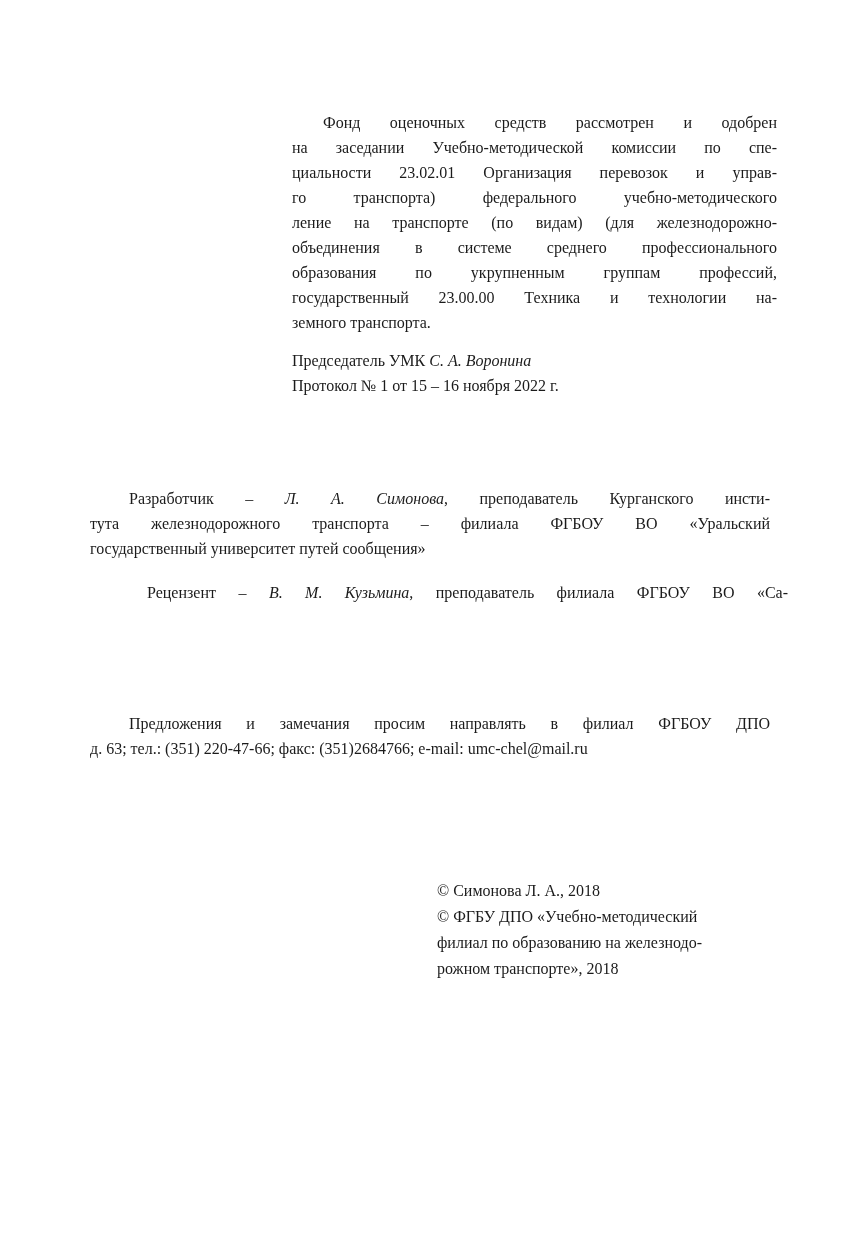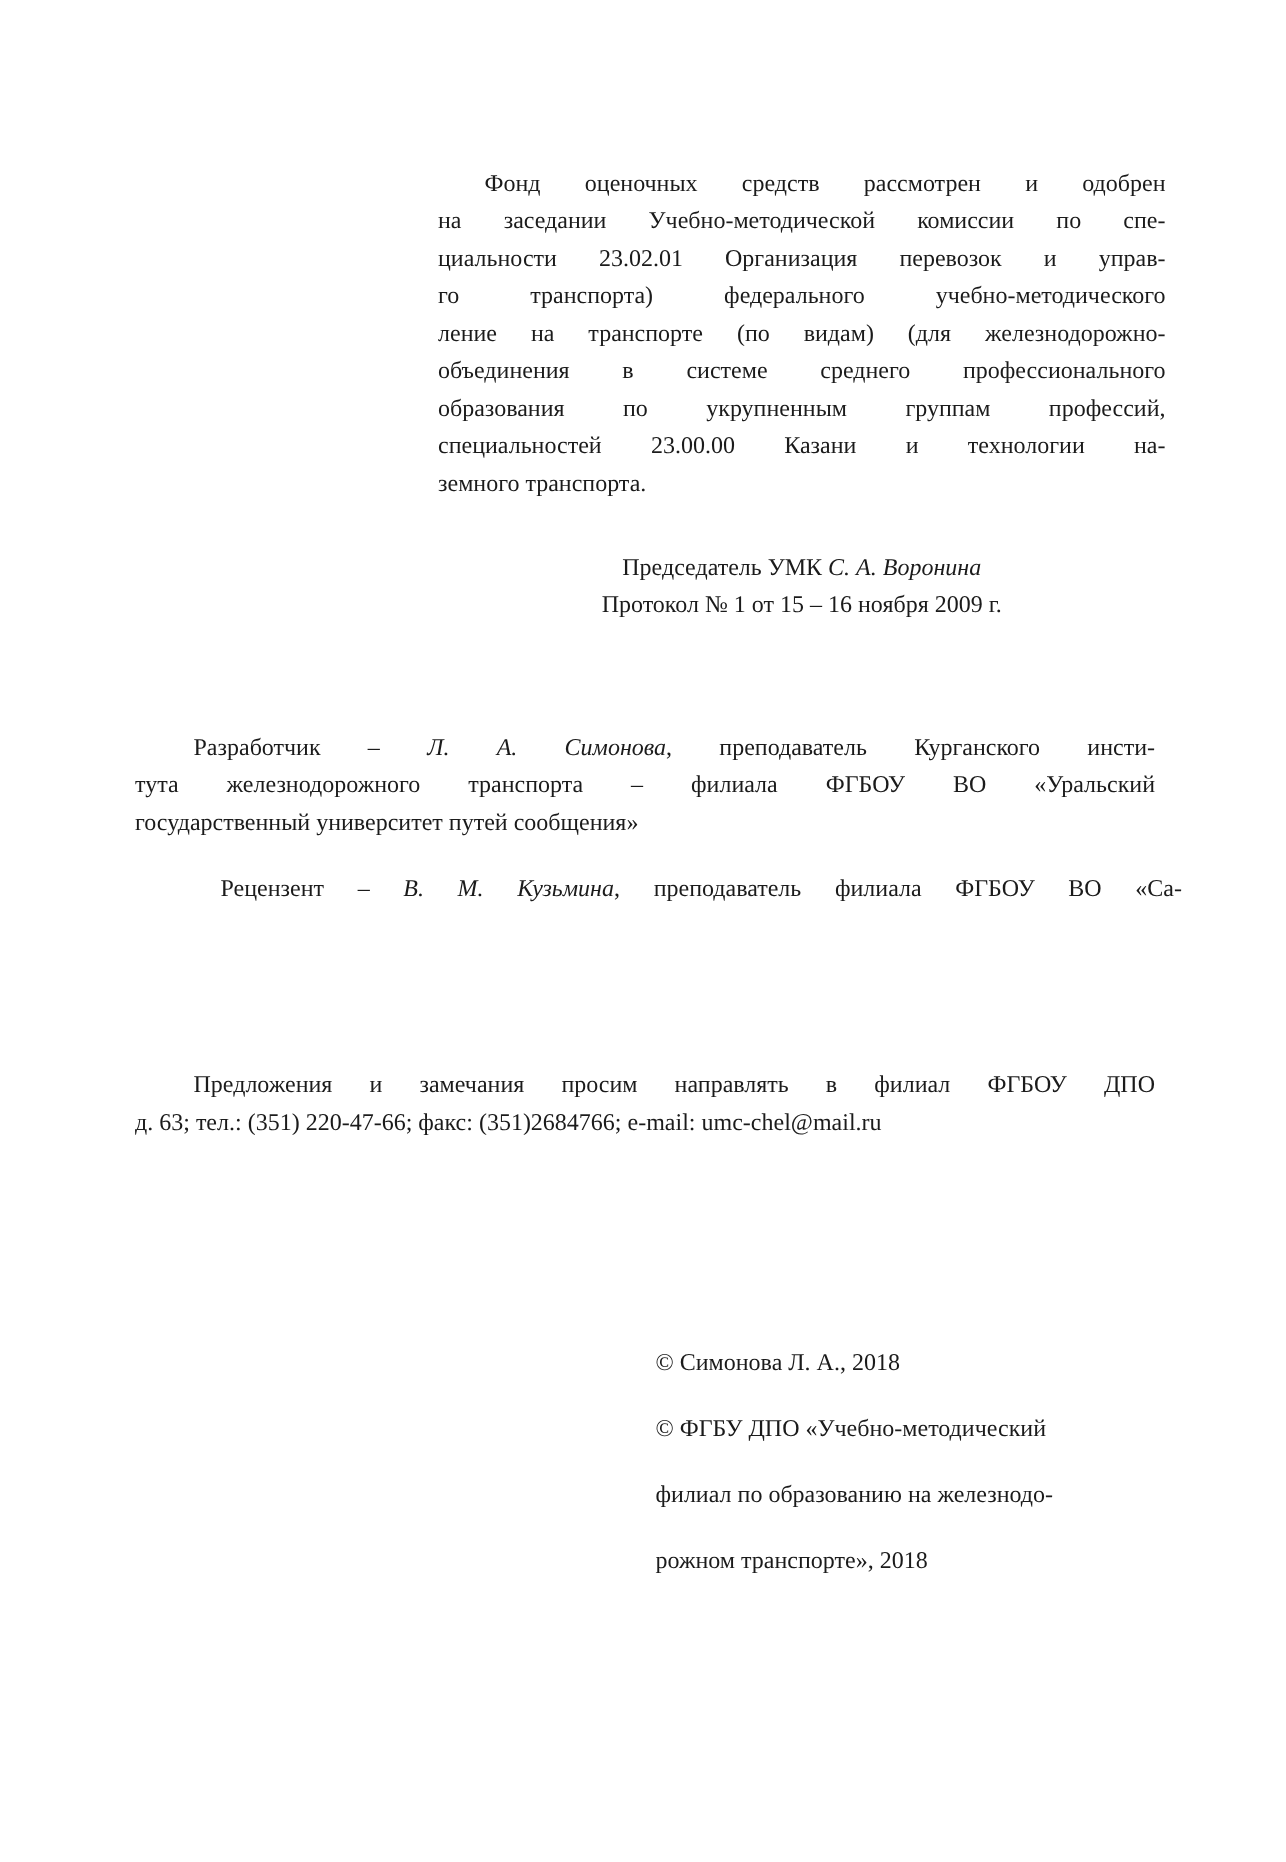--- a/index.html
+++ b/index.html
@@ -22,47 +22,47 @@
   .just {
     text-align: justify;
     text-align-last: justify;
   }
   .indent-sm { text-indent: 31px; }
   .indent { text-indent: 39px; }
   .b { font-weight: normal; }
   .it { font-style: italic; }
 
   #approval  { left: 292px; top: 110px; width: 485px; }
-  #signature { left: 292px; top: 348px; width: 485px; text-align: center; margin-top: 18px; }
+  #signature { left: 292px; top: 348px; width: 485px; text-align: left; }
   #developer { left: 90px;  top: 486px; width: 680px; }
   #reviewer  { left: 90px;  top: 580px; width: 680px; margin-left: 18px; }
   #contact   { left: 90px;  top: 711px; width: 680px; }
   #copyright { left: 437px; top: 878px; }
-  #copyright .line { line-height: 26px; white-space: nowrap; margin-top: 18px; }
+  #copyright .line { line-height: 26px; white-space: nowrap; }
 </style>
 </head>
 <body>
 
 <div class="page">
 
   <div id="approval" class="block">
     <div class="line just indent-sm">Фонд оценочных средств рассмотрен и одобрен</div>
     <div class="line just">на заседании Учебно-методической комиссии по спе-</div>
     <div class="line just">циальности 23.02.01 Организация перевозок и управ-</div>
     <div class="line just">го транспорта) федерального учебно-методического</div>
     <div class="line just">ление на транспорте (по видам) (для железнодорожно-</div>
     <div class="line just">объединения в системе среднего профессионального</div>
     <div class="line just">образования по укрупненным группам профессий,</div>
-    <div class="line just">специальностей 23.00.00 Казани и технологии на-</div>
+    <div class="line just">государственный 23.00.00 Техника и технологии на-</div>
     <div class="line">земного транспорта.</div>
   </div>
 
   <div id="signature" class="block">
     <div class="line"><span>Председатель УМК </span><span class="it">С. А. Воронина</span></div>
-    <div class="line">Протокол № 1 от 15 – 16 ноября 2009 г.</div>
+    <div class="line">Протокол № 1 от 15 – 16 ноября 2022 г.</div>
   </div>
 
   <div id="developer" class="block">
     <div class="line just indent"><span class="b">Разработчик</span><span> – </span><span class="it">Л. А. Симонова</span><span>, преподаватель Курганского инсти-</span></div>
     <div class="line just">тута железнодорожного транспорта – филиала ФГБОУ ВО «Уральский</div>
     <div class="line">государственный университет путей сообщения»</div>
   </div>
 
   <div id="reviewer" class="block">
     <div class="line just indent"><span class="b">Рецензент</span><span> – </span><span class="it">В. М. Кузьмина</span><span>, преподаватель филиала ФГБОУ ВО «Са-</span></div>

